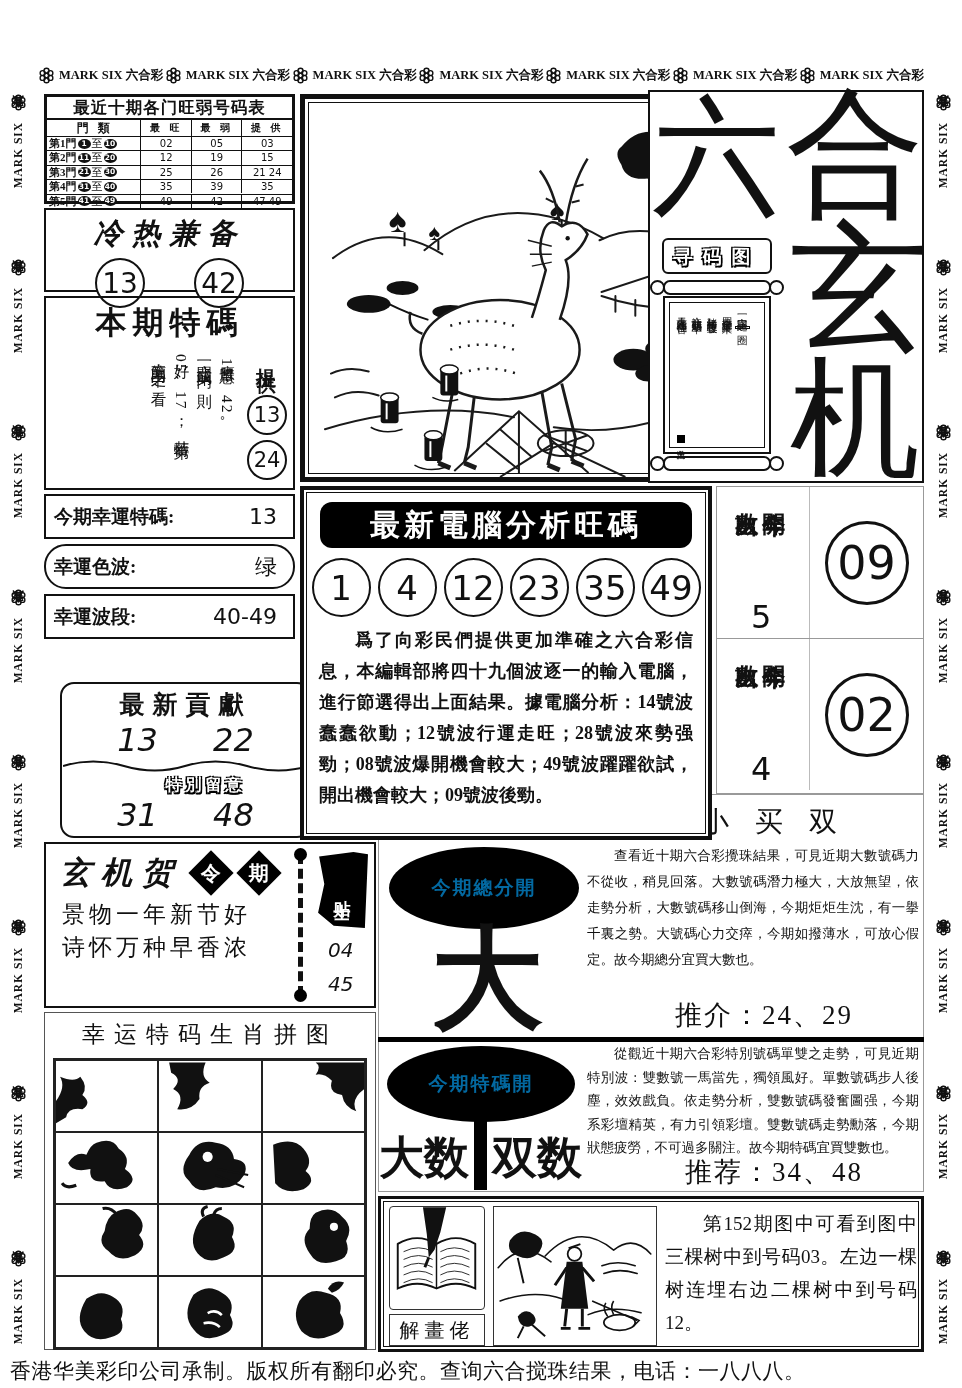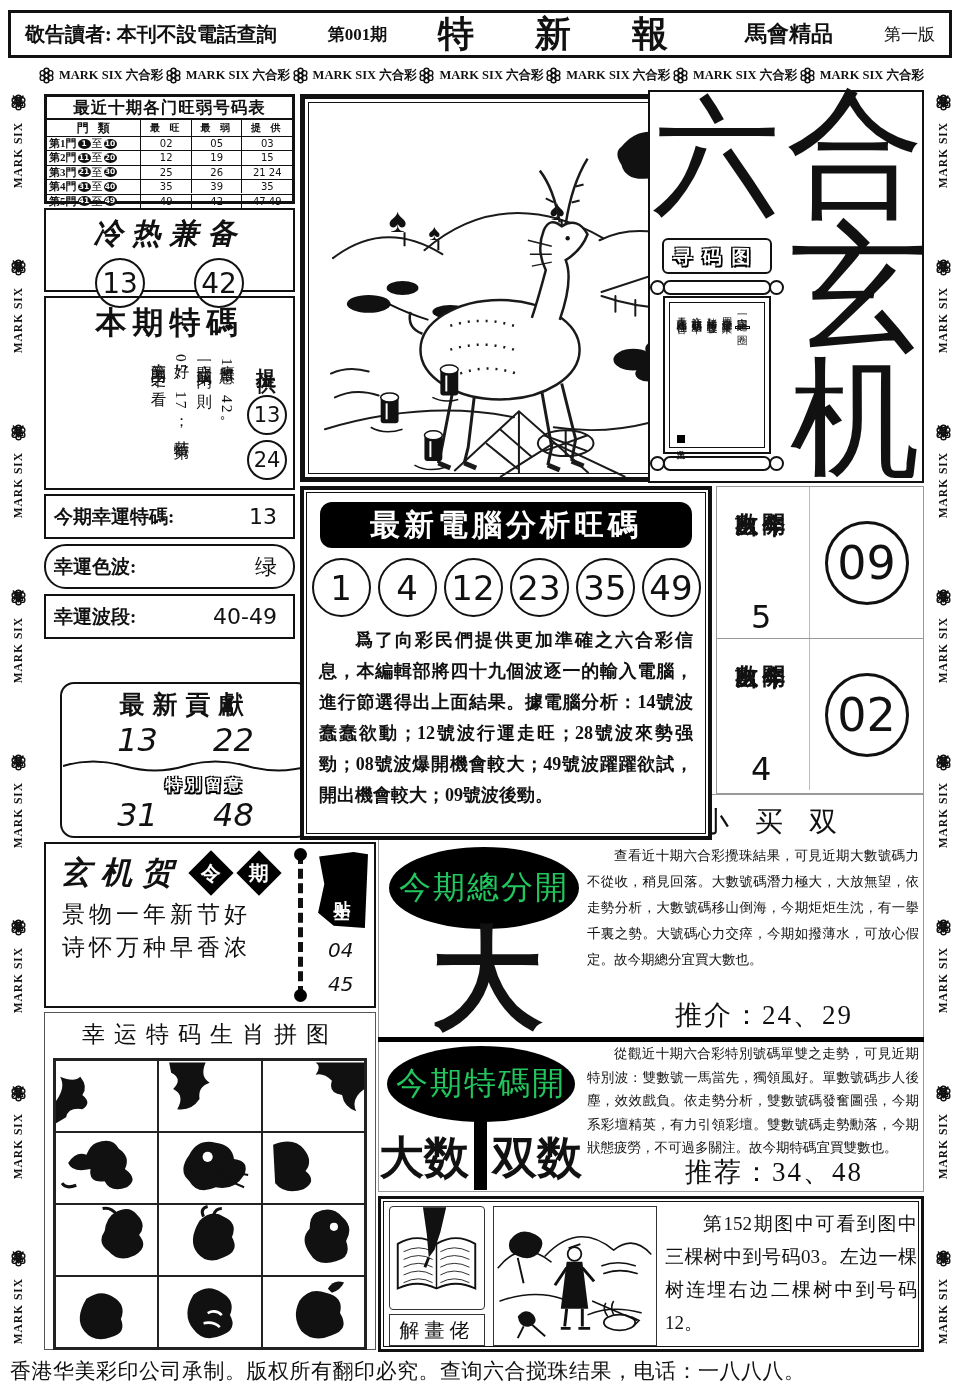--- a/index.html
+++ b/index.html
@@ -104,22 +104,22 @@
   .vlabels{writing-mode:vertical-rl;height:104px;margin:8px 0 0 14px;font-size:23px;font-weight:bold;}
   .vlabels p{margin:0 3px;line-height:1.05;}
   .stat-count{position:absolute;left:34px;bottom:2px;font-size:32px;font-family:"DejaVu Sans",sans-serif;}
   .stat-right{flex:1;display:flex;align-items:center;justify-content:center;border-left:1px solid #bbb;}
   .b78{width:78px;height:78px;font-size:46px;border-width:3px;}
   
   .sect{border:1.5px solid #999;background:#fff;z-index:1;}
   .sect-title{font-size:28px;letter-spacing:26px;white-space:nowrap;font-weight:500;}
   .kai{font-size:13.5px;line-height:26px;text-align:justify;text-indent:2em;font-weight:500;}
   .recommend{font-size:27px;letter-spacing:2px;font-weight:500;white-space:nowrap;}
-  .oval{background:#000;color:#22c55e;border-radius:50%;display:flex;align-items:center;justify-content:center;
-    font-size:32px;font-weight:normal;letter-spacing:2px;white-space:nowrap;}
+  .oval{background:#000;color:#0369a1;border-radius:50%;display:flex;align-items:center;justify-content:center;
+    font-size:19px;font-weight:bold;letter-spacing:2px;white-space:nowrap;}
   .bigchar{font-size:112px;line-height:1;font-weight:bold;}
   .duo{font-size:45px;font-weight:bold;white-space:nowrap;}
   .vbar{background:#000;}
   .divider{background:#000;z-index:2;}
   
   .bstrip{border:3px solid #111;box-shadow:inset 0 0 0 2px #fff,inset 0 0 0 3px #111;background:#fff;}
   .solverbox{border:1.5px solid #333;border-radius:4px;overflow:hidden;background:#fff;}
   .solverlab{border:1.5px solid #333;border-radius:0;display:flex;align-items:center;justify-content:center;
     font-size:20px;letter-spacing:5px;font-weight:500;background:#fff;}
   .scenebox{border:1.5px solid #333;background:#fff;}
@@ -127,27 +127,20 @@
   
   .footer{font-size:21px;letter-spacing:0.5px;white-space:nowrap;font-weight:500;}
   .wm{font-family:"Liberation Sans",sans-serif;font-weight:bold;font-size:71px;letter-spacing:2px;
       white-space:nowrap;z-index:40;opacity:0.82;}
 </style>
 </head>
 <body>
 
 <div class="page">
 
-  <div class="abs hdr" style="left:8px;top:10px;width:944px;height:48px;">
-    <span class="hdr-notice">敬告讀者: 本刊不設電話查詢</span>
-    <span class="hdr-issue">第001期</span>
-    <span class="hdr-title">特 新 報</span>
-    <span class="hdr-sub">馬會精品</span>
-    <span class="hdr-ed">第一版</span>
-  </div>
 
   <div class="abs hstrip" style="left:38px;top:62px;width:886px;height:26px;">
       <span class="hunit">
       <svg class="flower" width="17" height="17" viewBox="0 0 20 20">
           <g fill="none" stroke="#111" stroke-width="1.6">
             <circle cx="10" cy="4.5" r="3"></circle>
             <circle cx="5.5" cy="7.2" r="3"></circle>
             <circle cx="14.5" cy="7.2" r="3"></circle>
             <circle cx="5.5" cy="12.8" r="3"></circle>
             <circle cx="14.5" cy="12.8" r="3"></circle>

